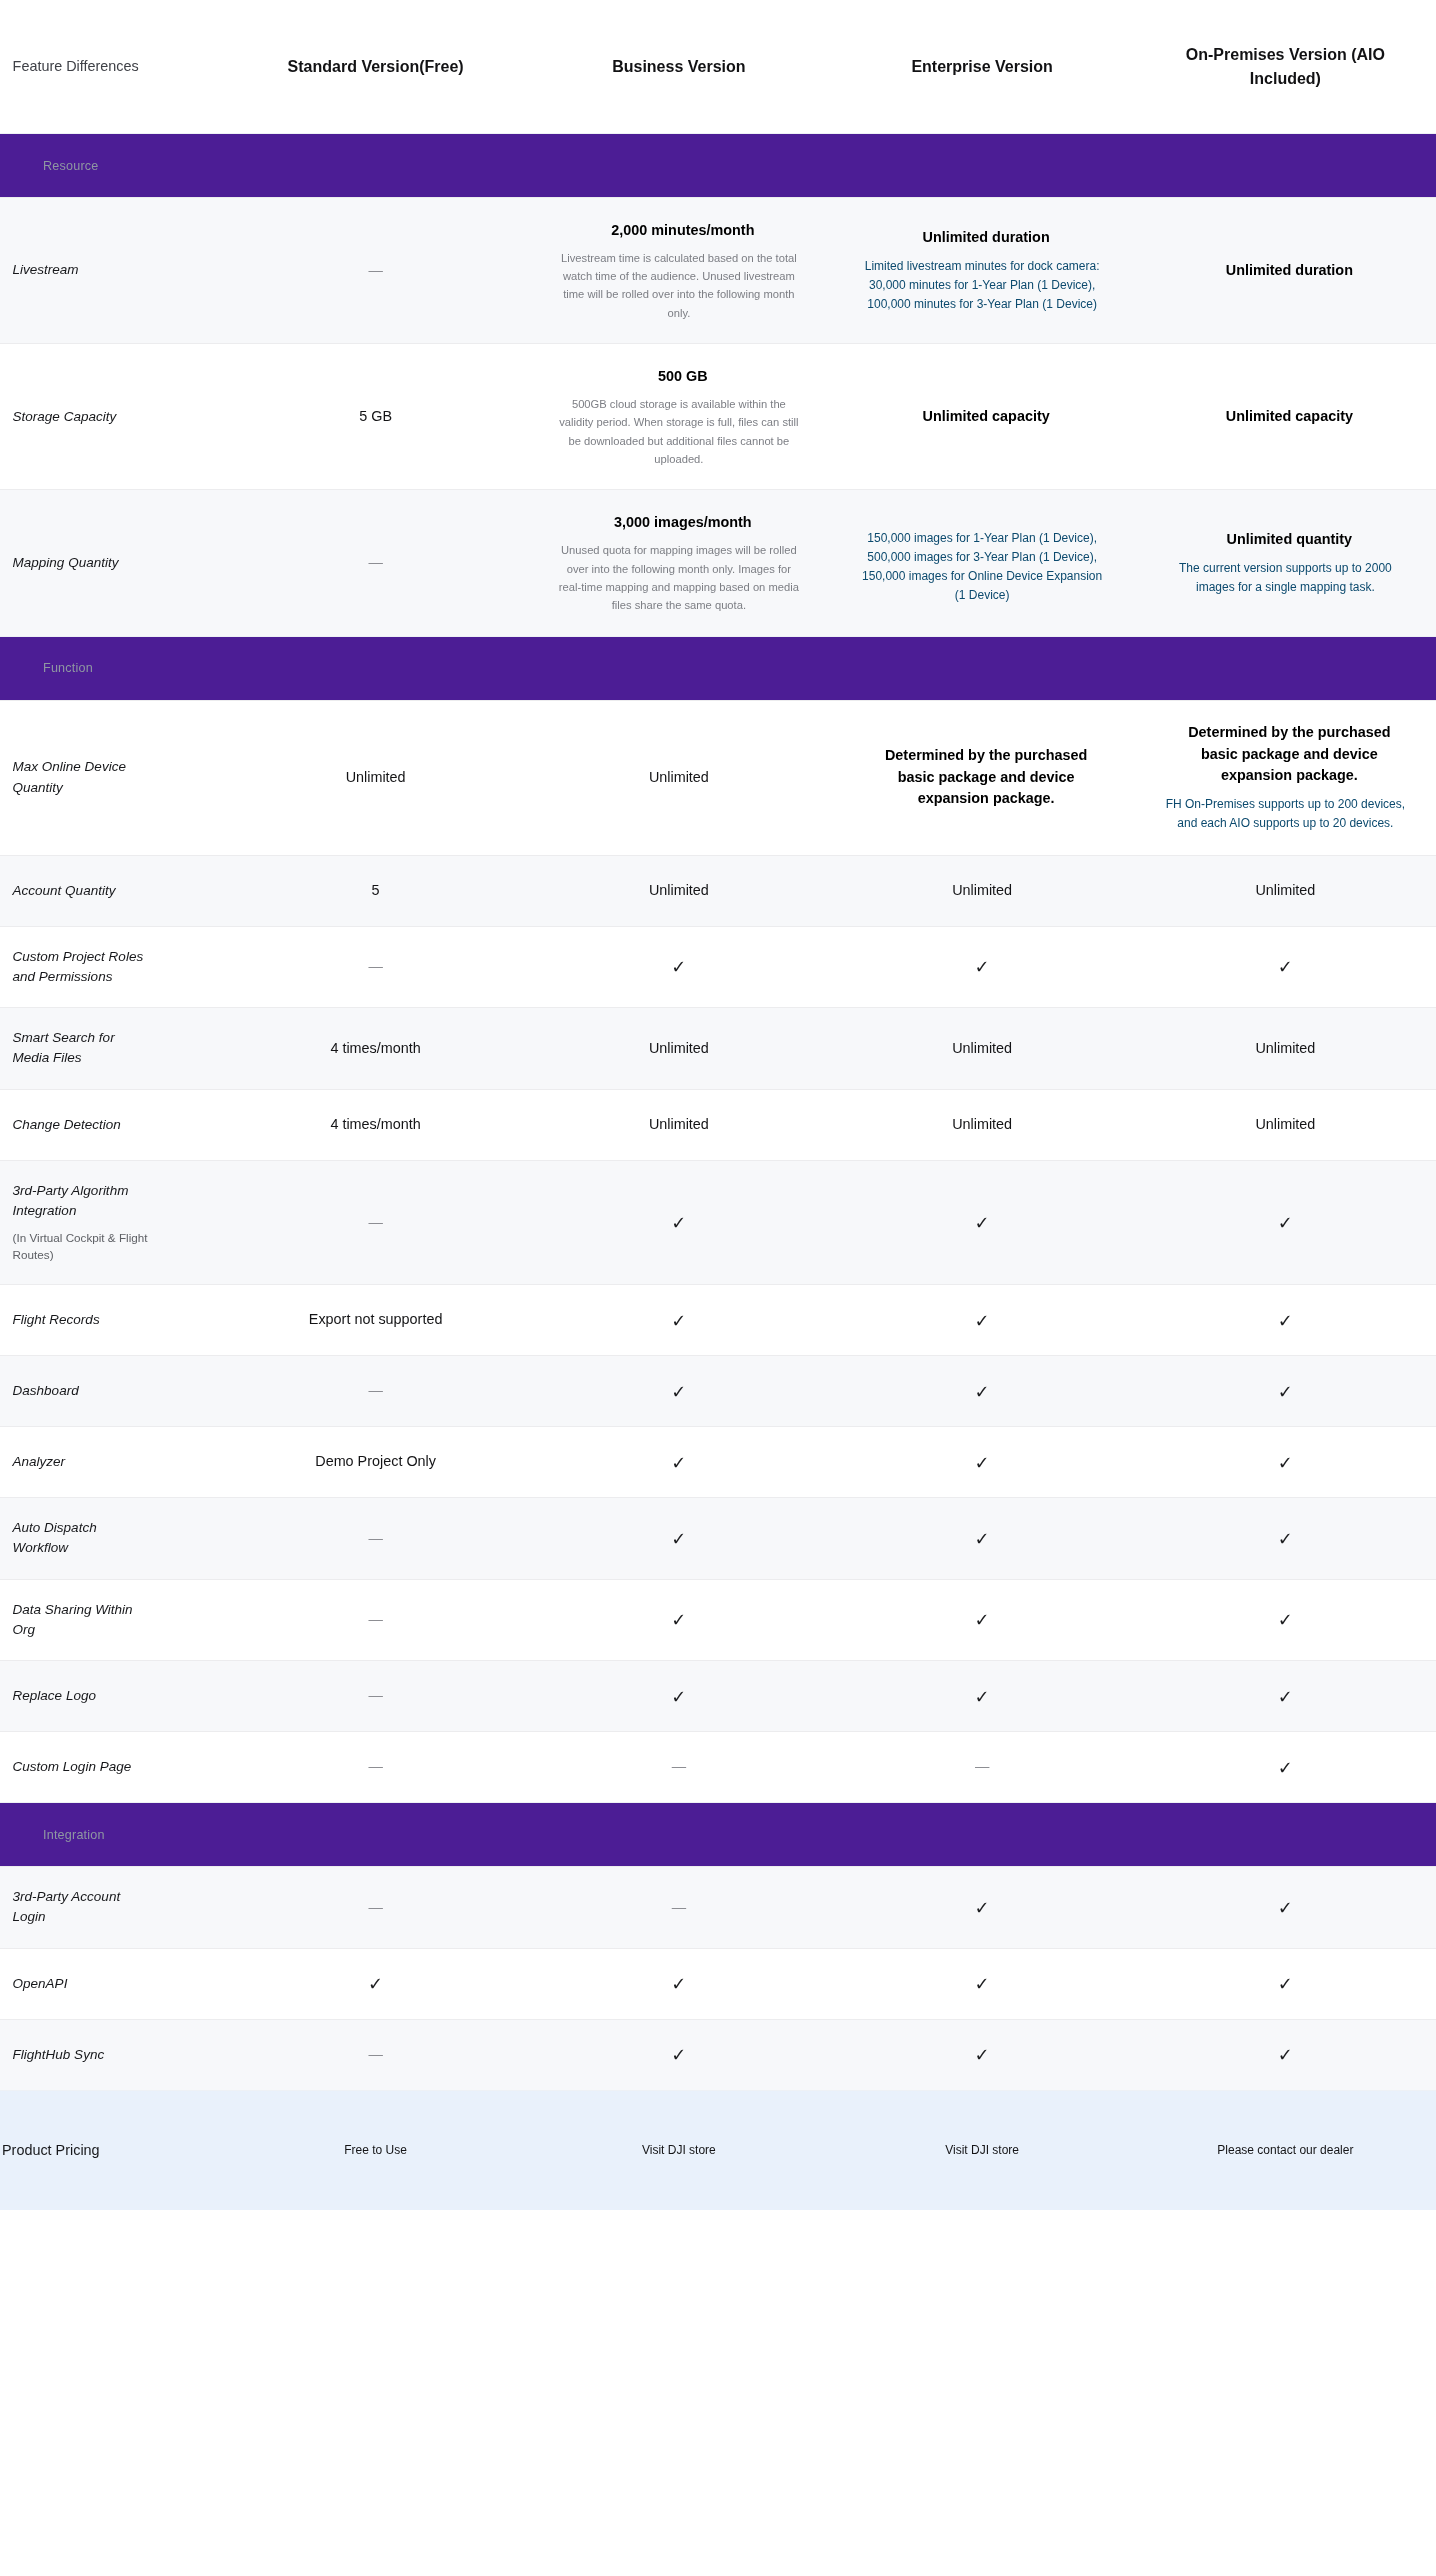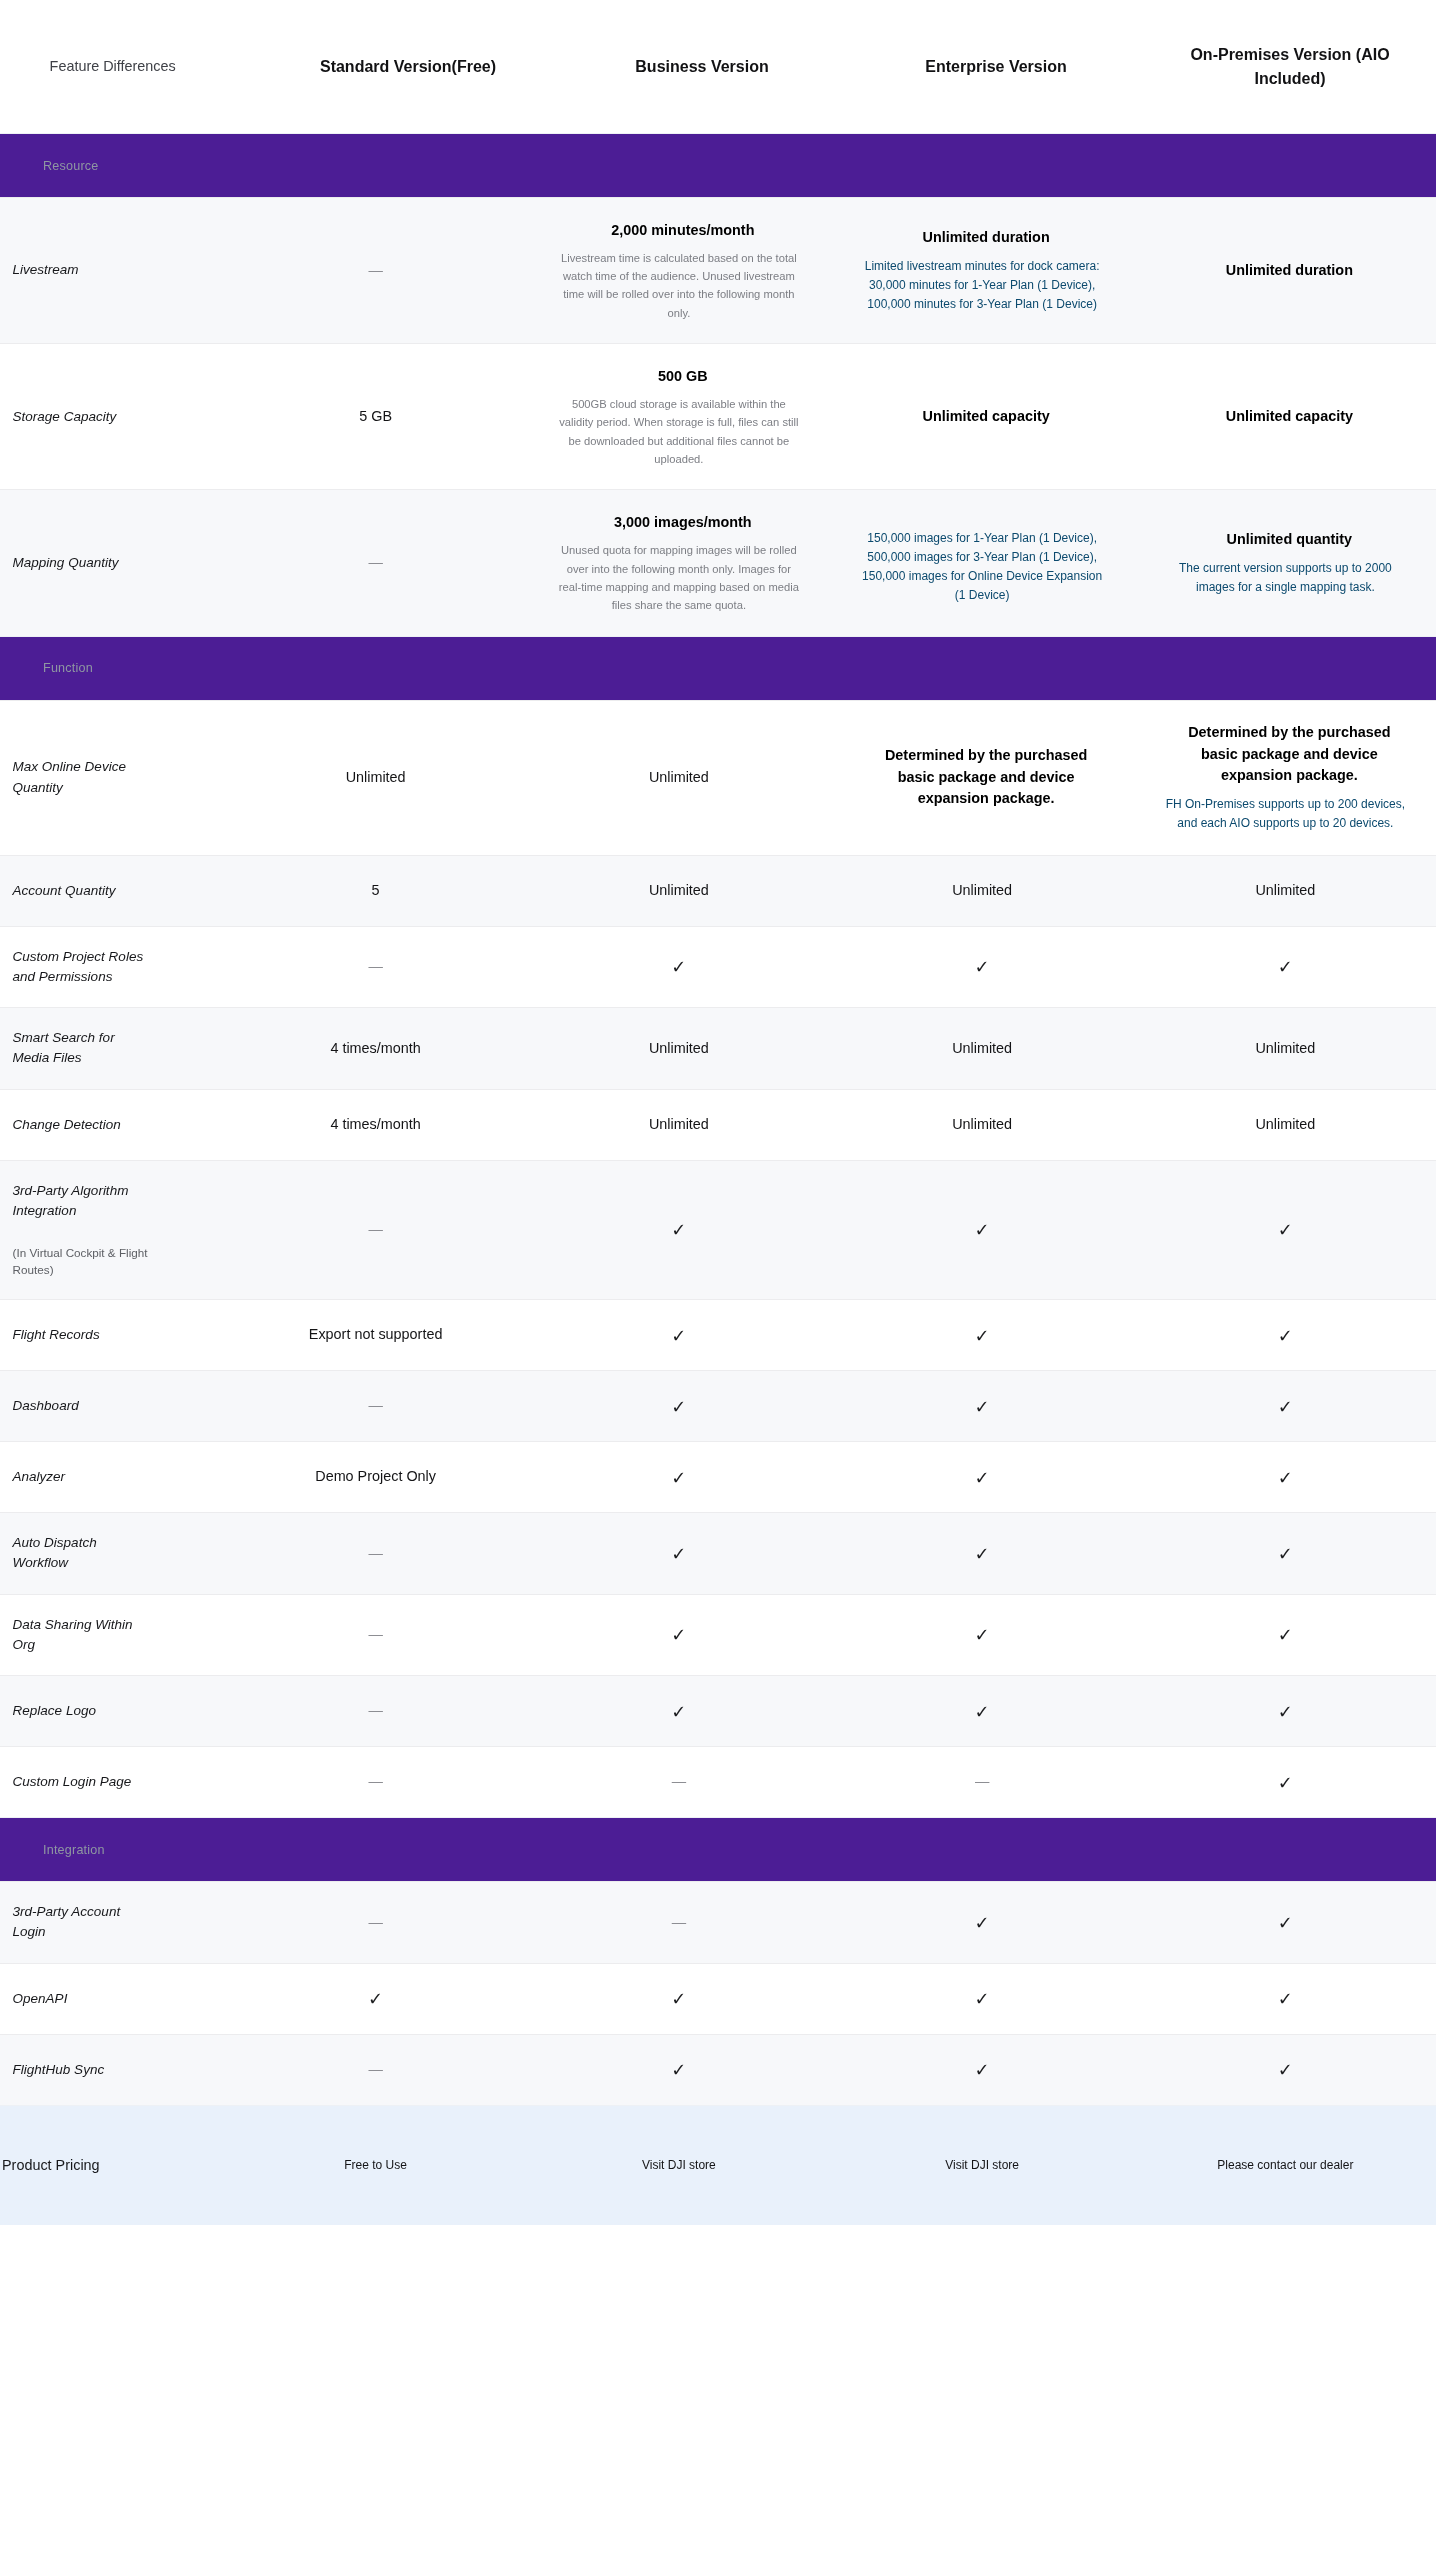--- a/index.html
+++ b/index.html
@@ -1,34 +1,34 @@
 <!DOCTYPE html>
 <html style="font-size:14.4px"><head>
 <meta charset="utf-8">
 <style>
   html,body{margin:0;padding:0;background:#ffffff;}
   body{font-family:"Liberation Sans","DejaVu Sans",sans-serif;color:#1a1a1c;-webkit-font-smoothing:antialiased;}
   .table{width:1437px;margin:0;}
   .grid-row{display:grid;grid-template-columns:224px 1fr 1fr 1fr 1fr;}
   
-  .header-row{min-height:133px;align-items:center;padding-left:37px;}
+  .header-row{min-height:133px;align-items:center;}
   .feature-head{padding-left:12.6px;font-size:14.4px;line-height:1.8;color:#3f4147;max-width:153px;}
   .col-head{display:flex;align-items:center;justify-content:center;text-align:center;
             font-size:16px;font-weight:700;color:#121214;line-height:1.5;padding:0 18px;}
   .col-head span{max-width:208px;display:inline-block;}
   
   .section-row{background:#4c1d95;min-height:63px;align-items:center;border-top:0.9px solid #eef1f5;}
   .section-label{grid-column:1 / -1;padding-left:43px;font-size:12.6px;color:#8f97a2;letter-spacing:0.2px;}
   
   .body-row{border-top:0.9px solid #ececee;align-items:stretch;min-height:70px;}
   .body-row.alt{background:#f7f8fa;}
   .feature-cell{display:flex;flex-direction:column;justify-content:center;
                 padding:20px 10.8px 20px 12.6px;font-size:13.5px;line-height:1.5;color:#17181b;}
   .feature-cell .flabel{max-width:142px;font-style:italic;}
-  .feature-note{font-size:11.7px;color:#5e6065;margin-top:24px;line-height:1.45;max-width:144px;}
+  .feature-note{font-size:11.7px;color:#5e6065;margin-top:9px;line-height:1.45;max-width:144px;}
   .val-cell{display:flex;flex-direction:column;justify-content:center;align-items:center;
             text-align:center;padding:21.5px 16px;font-size:14.4px;line-height:1.5;color:#141416;}
   .val-main{max-width:235px;}
   .val-main.bold{font-weight:700;color:#000000;margin-left:8px;}
   .val-note{margin-top:8px;max-width:248px;}
   .val-note.light{font-size:11.2px;line-height:1.62;color:#7c7e84;}
   .val-note.dark{font-size:12px;line-height:1.6;color:#0c4a6e;}
   .dash{color:#8d8e93;font-size:14.4px;}
   .check{font-family:"DejaVu Sans",sans-serif;font-size:18px;font-weight:400;color:#1c1d1f;}
   

